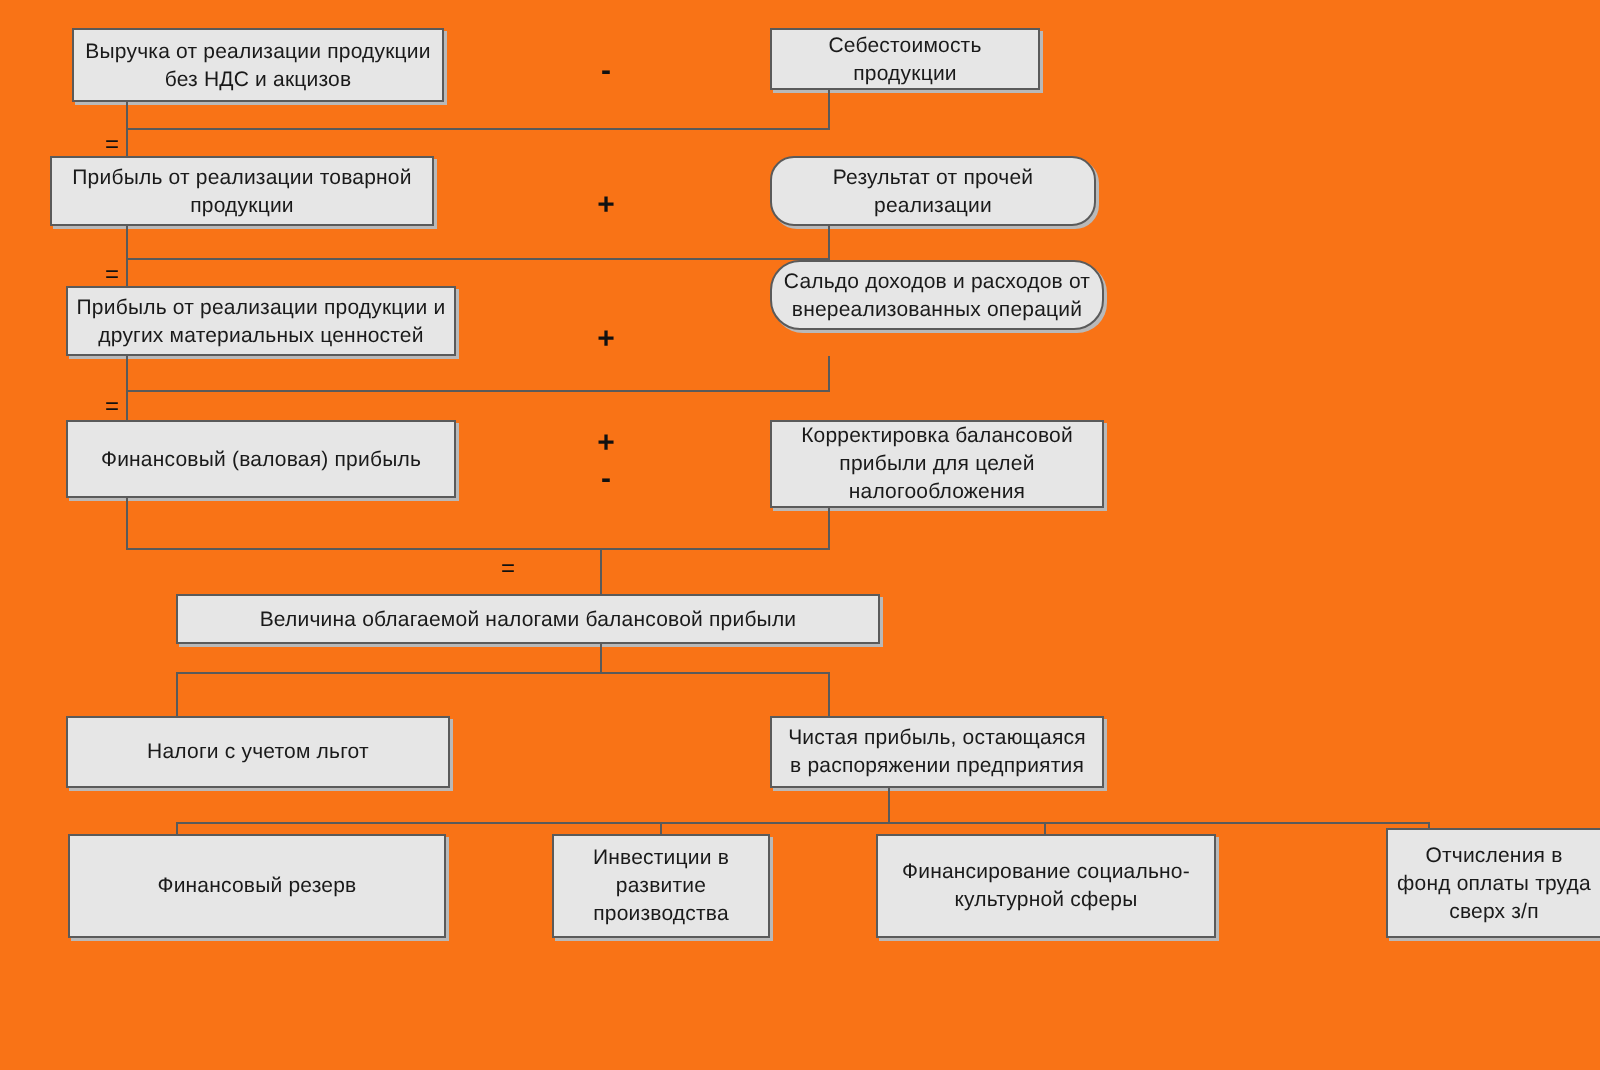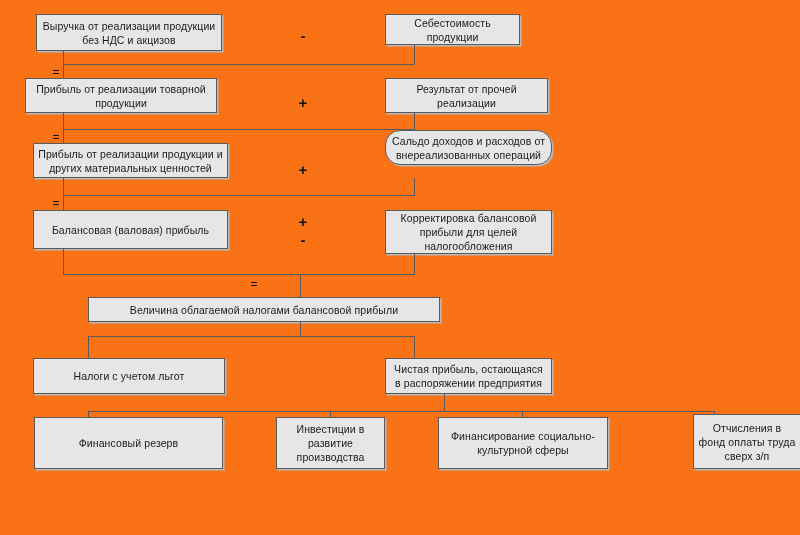--- a/index.html
+++ b/index.html
@@ -69,39 +69,39 @@
   <div class="box" style="left:385px; top:14px; width:135px; height:31px;">Себестоимость продукции</div>
 
   <div class="ln lnv" style="left:63px; top:51px; height:13px;"></div>
   <div class="ln lnv" style="left:414px; top:45px; height:19px;"></div>
   <div class="ln lnh" style="left:63px; top:64px; width:352px;"></div>
   <div class="ln lnv" style="left:63px; top:64px; height:14px;"></div>
   <div class="eq" style="left:48px; top:66px;">=</div>
 
   <div class="box" style="left:25px; top:78px; width:192px; height:35px;">Прибыль от реализации товарной продукции</div>
   <div class="op" style="left:294px; top:95px;">+</div>
-  <div class="box" style="left:385px; top:78px; width:163px; height:35px;">Результат от прочей реализации</div>
+  <div class="box" style="left:385px; top:78px; width:163px; height:35px;border-radius:12px;">Результат от прочей реализации</div>
 
   <div class="ln lnv" style="left:63px; top:113px; height:16px;"></div>
   <div class="ln lnv" style="left:414px; top:113px; height:16px;"></div>
   <div class="ln lnh" style="left:63px; top:129px; width:352px;"></div>
   <div class="ln lnv" style="left:63px; top:129px; height:14px;"></div>
   <div class="eq" style="left:48px; top:131px;">=</div>
 
   <div class="box" style="left:33px; top:143px; width:195px; height:35px;">Прибыль от реализации продукции и других материальных ценностей</div>
   <div class="op" style="left:294px; top:162px;">+</div>
   <div class="box" style="left:385px; top:130px; width:167px; height:35px;border-radius:15px;">Сальдо доходов и расходов от внереализованных операций</div>
 
   <div class="ln lnv" style="left:63px; top:178px; height:17px;"></div>
   <div class="ln lnv" style="left:414px; top:178px; height:17px;"></div>
   <div class="ln lnh" style="left:63px; top:195px; width:352px;"></div>
   <div class="ln lnv" style="left:63px; top:195px; height:15px;"></div>
   <div class="eq" style="left:48px; top:197px;">=</div>
 
-  <div class="box" style="left:33px; top:210px; width:195px; height:39px;">Балансовая (валовая) прибыль</div>
+  <div class="box" style="left:33px; top:210px; width:195px; height:39px;">Финансовый (валовая) прибыль</div>
   <div class="op" style="left:294px; top:214px;">+</div>
   <div class="op" style="left:294px; top:232px;">-</div>
   <div class="box" style="left:385px; top:210px; width:167px; height:44px;">Корректировка балансовой прибыли для целей налогообложения</div>
 
   <div class="ln lnv" style="left:63px; top:249px; height:25px;"></div>
   <div class="ln lnv" style="left:414px; top:254px; height:20px;"></div>
   <div class="ln lnh" style="left:63px; top:274px; width:352px;"></div>
   <div class="ln lnv" style="left:300px; top:274px; height:23px;"></div>
   <div class="eq" style="left:246px; top:278px;">=</div>
 

